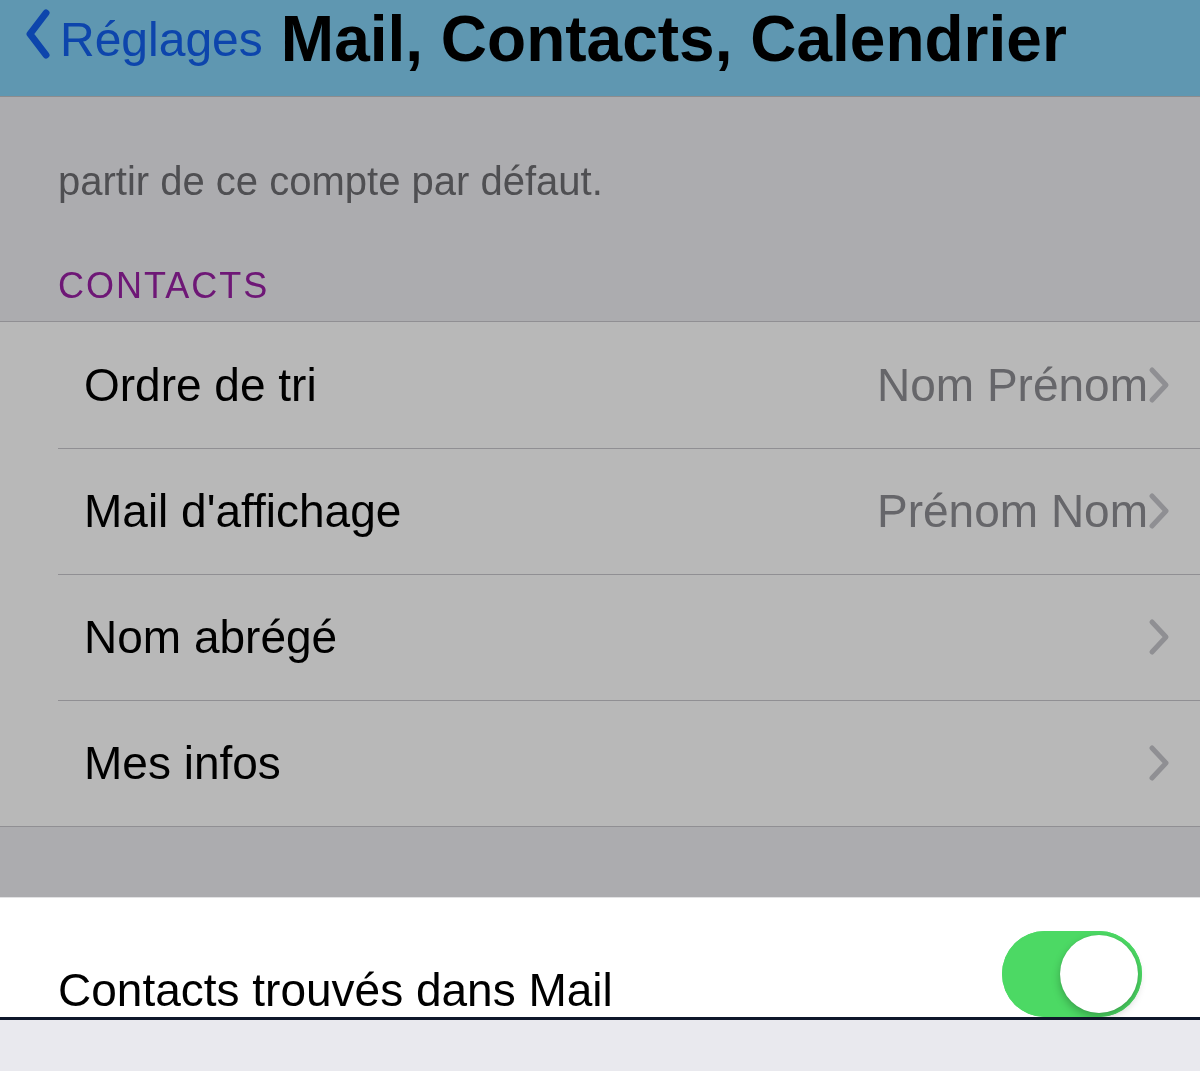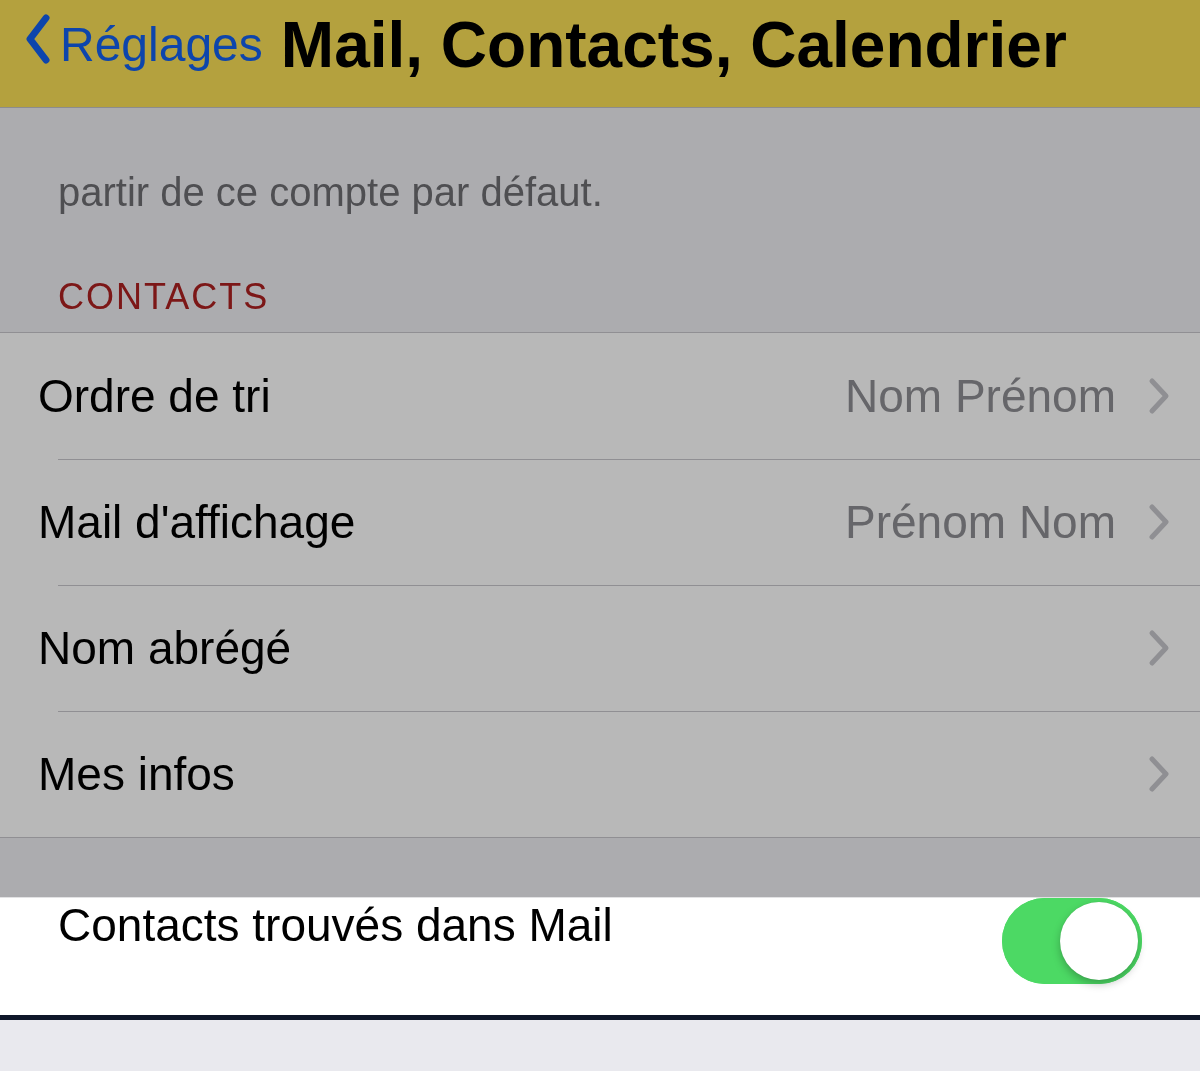--- a/index.html
+++ b/index.html
@@ -8,26 +8,26 @@
 
   .dim-layer {
     position: absolute;
     top: 0; left: 0; right: 0;
     height: 897px;
     background: #efeff4;
     filter: brightness(0.72) saturate(0.9);
   }
 
   .nav {
-    height: 108px;
+    height: 97px;
     display: flex;
     align-items: center;
     gap: 18px;
     padding: 0 22px 18px 22px;
-    background: #fde047;
+    background: #7dd3fc;
     border-bottom: 1px solid #c3c3c6;
   }
   .nav .back {
     display: flex;
     align-items: center;
     gap: 8px;
     color: #0a60ff;
     font-size: 48px;
     font-weight: 400;
   }
@@ -45,38 +45,37 @@
     line-height: 1.1;
     height: 108px;
     overflow: hidden;
     display: flex;
     align-items: flex-end;
   }
   .clipped-text .inner { transform: translateY(18px); }
 
   .section-header {
     padding: 60px 58px 14px 58px;
-    color: #b91c1c;
+    color: #a21caf;
     font-size: 36px;
     letter-spacing: 2px;
     font-weight: 400;
   }
 
   .group {
     background: #ffffff;
     border-top: 1px solid #c8c7cc;
     border-bottom: 1px solid #c8c7cc;
   }
   .row {
     display: flex;
     align-items: center;
     min-height: 126px;
-    padding: 0 30px 0 38px;
+    padding: 0 30px 0 84px;
     position: relative;
-    gap: 32px;
   }
   .row + .row::before {
     content: "";
     position: absolute;
     left: 58px; right: 0; top: 0;
     height: 1px;
     background: #c8c7cc;
   }
   .row .label {
     flex: 1;
@@ -91,24 +90,24 @@
   .chevron svg { width: 22px; height: 38px; display: block; }
   .chevron { color: #c7c7cc; }
 
   .highlight-row {
     position: absolute;
     left: 0; right: 0;
     top: 897px;
     height: 123px;
     background: #ffffff;
     display: flex;
-    align-items: flex-start;
+    align-items: flex-end;
     padding: 0 58px;
     border-top: 1px solid #e2e2e4;
-    border-bottom: 5px solid #0f172a;
+    border-bottom: 3px solid #0f172a;
   }
   .highlight-row .label {
     flex: 1;
     color: #000;
     font-size: 46px;
   }
 
   .switch {
     width: 140px;
     height: 86px;

